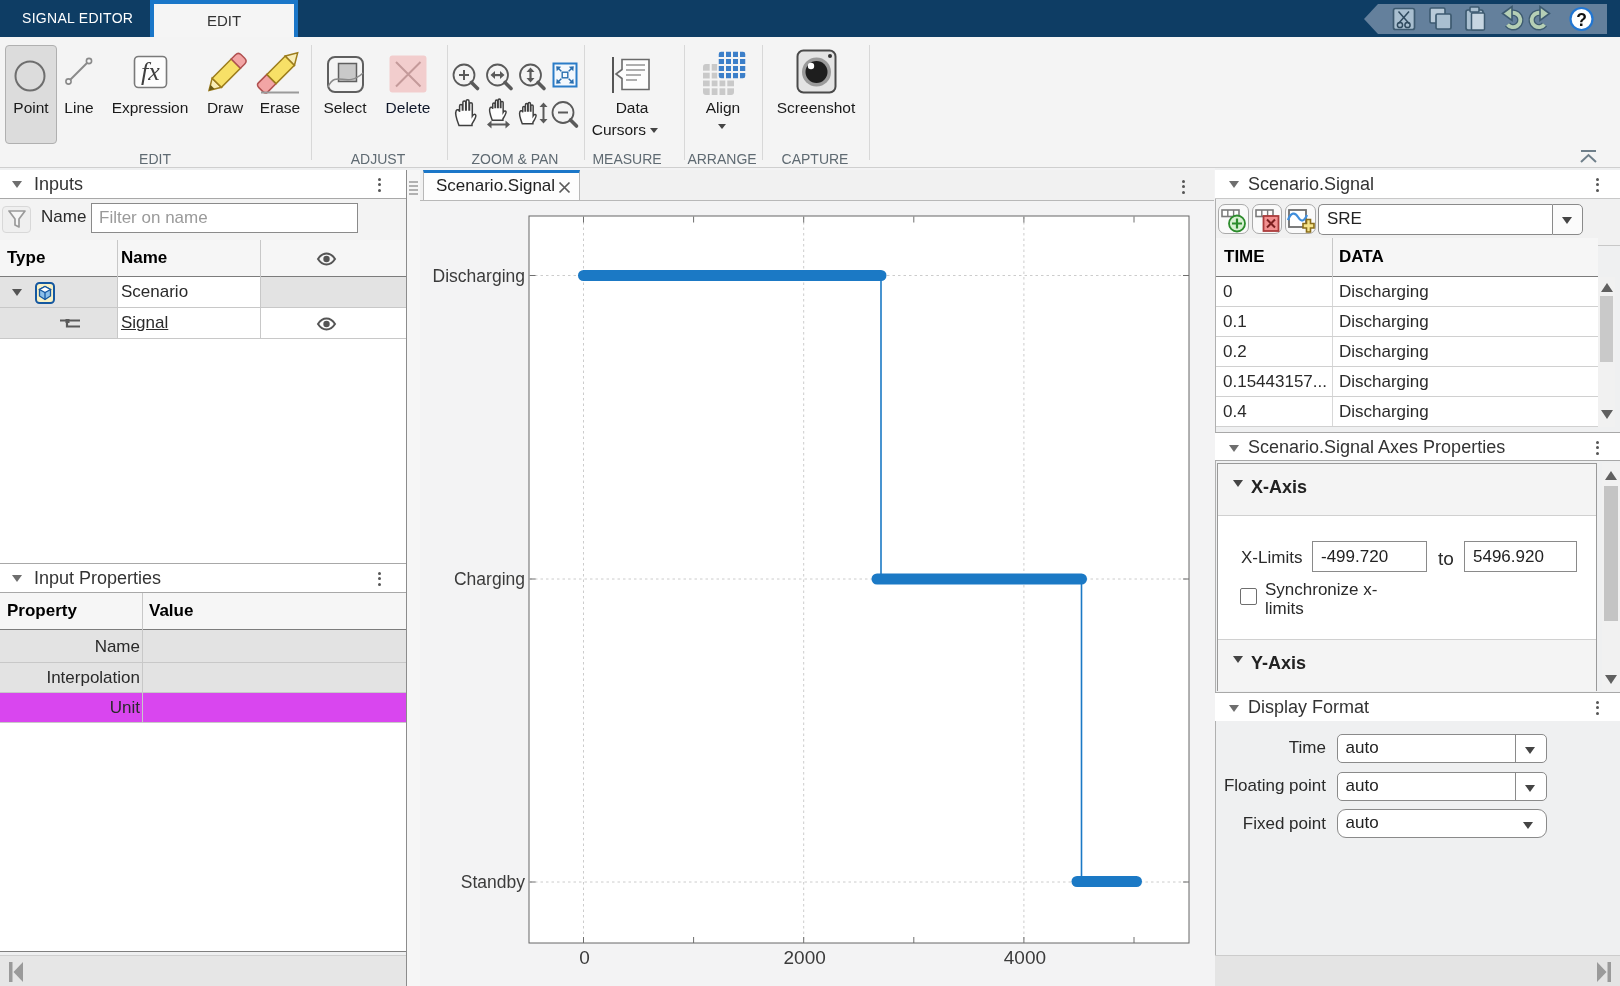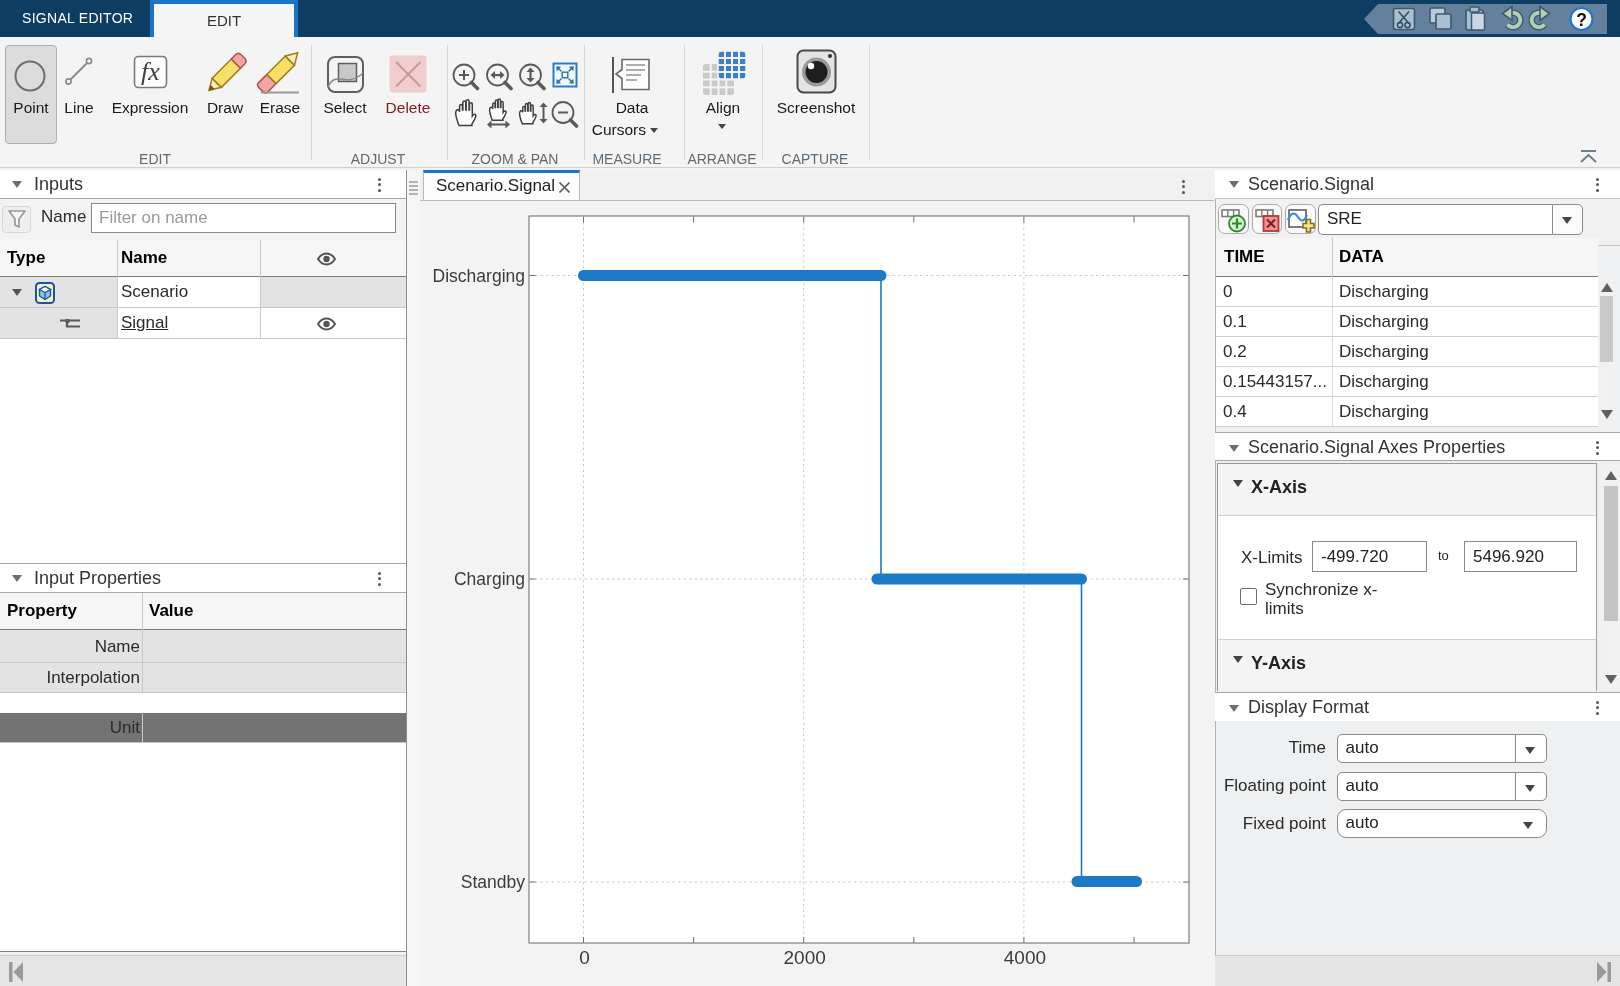--- a/index.html
+++ b/index.html
@@ -23,21 +23,21 @@
 
 #leftpanel { position:absolute; left:0; top:170px; width:406px; height:782px;
   background:#ffffff; border-bottom:1px solid #808080; }
 .pheader { position:relative; height:29px; background:#fff; border-bottom:1px solid #a8a8a8; }
 .pheader .title { position:absolute; left:34px; top:4px; font-size:18px; color:#333; }
 .tri { display:inline-block; width:0; height:0; border-left:5.5px solid transparent;
   border-right:5.5px solid transparent; border-top:7px solid #6e6e6e; }
 .dots { position:absolute; width:3px; color:#555; }
 .dots i { display:block; width:3px; height:3px; border-radius:50%; background:#555; margin:2.2px 0; }
 #filterrow { position:absolute; left:0; top:29px; width:406px; height:41px; background:#f3f3f3; }
-#filterinput { position:absolute; left:91px; top:4px; width:305px; height:30px;
+#filterinput { position:absolute; left:91px; top:4px; width:267px; height:30px;
   background:#fff; border:1px solid #8a8a8a; font-size:17px; color:#9a9a9a; line-height:28px; padding-left:7px; }
 
 #inputstable { position:absolute; left:0; top:70px; width:406px; }
 .th { background:#f6f6f6; border-bottom:1px solid #7c7c7c; height:37px; position:relative; }
 #tabbar { position:absolute; left:420px; top:170px; width:794px; height:31px;
   background:#f1f1f1; border-bottom:1px solid #b8b8b8; }
 #doctab { position:absolute; left:3px; top:0px; width:157px; height:30px; background:#fdfdfd;
   border-left:1px solid #b8b8b8; border-right:1px solid #b8b8b8; border-top:3px solid #1a76c8; }
 #doctab span.t { position:absolute; left:12px; top:3px; font-size:17px; color:#1f1f1f; }
 #rightpanel { position:absolute; left:1215px; top:170px; width:405px; height:786px; background:#eff0f1; }
@@ -246,21 +246,21 @@
   <circle cx="217.5" cy="19" r="11" fill="#ffffff" stroke="#2176d2" stroke-width="2.2"></circle>
   <text x="217.5" y="25.5" text-anchor="middle" font-size="17.5" font-weight="bold" fill="#111" font-family="Liberation Sans, sans-serif">?</text>
 </svg>
 <div class="btnlabel" style="left:5px;width:52px;">Point</div>
 <div class="btnlabel" style="left:55px;width:48px;">Line</div>
 <div class="btnlabel" style="left:95px;width:110px;">Expression</div>
 <div class="btnlabel" style="left:195px;width:60px;">Draw</div>
 <div class="btnlabel" style="left:251px;width:58px;">Erase</div>
 
 <div class="btnlabel" style="left:315px;width:60px;">Select</div>
-<div class="btnlabel" style="left:378px;width:60px;color:#7f1d1d;">Delete</div>
+<div class="btnlabel" style="left:378px;width:60px;color:#0f172a;">Delete</div>
 
 <div class="btnlabel" style="left:597px;width:70px;">Data</div>
 <div class="btnlabel2" style="left:585px;top:121px;width:80px;">Cursors <span class="tri" style="border-left-width:4.5px;border-right-width:4.5px;border-top-width:5.5px;border-top-color:#444;vertical-align:2px;"></span></div>
 <div class="btnlabel" style="left:693px;width:60px;">Align</div>
 <div class="btnlabel" style="left:770px;width:92px;">Screenshot</div>
 <span class="tri abs" style="left:718px;top:124px;border-left-width:4.5px;border-right-width:4.5px;border-top-width:5.5px;border-top-color:#444;"></span>
 
 <div id="leftpanel">
   <div class="pheader">
     <span class="tri" style="position:absolute;left:12px;top:11px;"></span>
@@ -336,21 +336,21 @@
       <div style="position:absolute;left:142px;top:0;width:1px;height:37px;background:#c8c8c8"></div>
     </div>
     <div style="position:relative;height:33px;border-bottom:1px solid #c8c8c8;background:#e3e3e3;">
       <div style="position:absolute;left:142px;top:0;width:1px;height:100%;background:#c8c8c8"></div>
       <span style="position:absolute;right:266px;top:7px;font-size:17px;color:#2a2a2a;">Name</span>
     </div>
     <div style="position:relative;height:30px;border-bottom:1px solid #c8c8c8;background:#e3e3e3;">
       <div style="position:absolute;left:142px;top:0;width:1px;height:100%;background:#c8c8c8"></div>
       <span style="position:absolute;right:266px;top:5px;font-size:17px;color:#2a2a2a;">Interpolation</span>
     </div>
-    <div style="position:relative;height:30px;border-bottom:1px solid #c8c8c8;background:#737373;margin-top:20px;">
+    <div style="position:relative;height:30px;border-bottom:1px solid #c8c8c8;background:#d946ef;">
       <div style="position:absolute;left:142px;top:0;width:1px;height:100%;background:#c8c8c8"></div>
       <span style="position:absolute;right:266px;top:5px;font-size:17px;color:#2a2a2a;">Unit</span>
     </div>
   </div>
 </div>
 
 <div id="tabbar">
   <div id="doctab">
       <span class="t">Scenario.Signal</span>
     <svg style="position:absolute;left:134px;top:8px;" width="13" height="13">
@@ -506,21 +506,21 @@
         <i></i>
       </span>
   </div>
   <div style="position:absolute;left:2px;top:293px;width:380px;height:228px;border:1px solid #999;background:#fff;">
     <div style="position:absolute;left:0;top:0;width:100%;height:52px;background:#f4f4f4;border-bottom:1px solid #d0d0d0;">
       <span class="tri" style="position:absolute;left:15px;top:16px;border-top-color:#444;"></span>
       <span style="position:absolute;left:33px;top:13px;font-size:18px;font-weight:bold;color:#222;">X-Axis</span>
     </div>
     <span style="position:absolute;left:23px;top:84px;font-size:17px;color:#2a2a2a;">X-Limits</span>
     <div class="inp" style="position:absolute;left:94px;top:76.5px;width:115px;height:31px;line-height:29px;padding-left:8px;">-499.720</div>
-    <span style="position:absolute;left:220px;top:84px;font-size:13px;color:#2a2a2a;">to</span>
+    <span style="position:absolute;left:220px;top:84px;font-size:19px;color:#2a2a2a;">to</span>
     <div class="inp" style="position:absolute;left:246px;top:76.5px;width:113px;height:31px;line-height:29px;padding-left:8px;">5496.920</div>
     <div style="position:absolute;left:22px;top:124px;width:17px;height:17px;background:#fff;border:1.5px solid #6e6e6e;border-radius:2px;"></div>
     <span style="position:absolute;left:47px;top:117px;font-size:17px;color:#2a2a2a;line-height:18.5px;">Synchronize x-<br>limits</span>
     <div style="position:absolute;left:0;top:175px;width:100%;height:52px;background:#f4f4f4;border-top:1px solid #d0d0d0;">
       <span class="tri" style="position:absolute;left:15px;top:16px;border-top-color:#444;"></span>
       <span style="position:absolute;left:33px;top:13px;font-size:18px;font-weight:bold;color:#222;">Y-Axis</span>
     </div>
   </div>
 
   <div style="position:absolute;left:387px;top:293px;width:18px;height:228px;background:#f1f1f1;">

